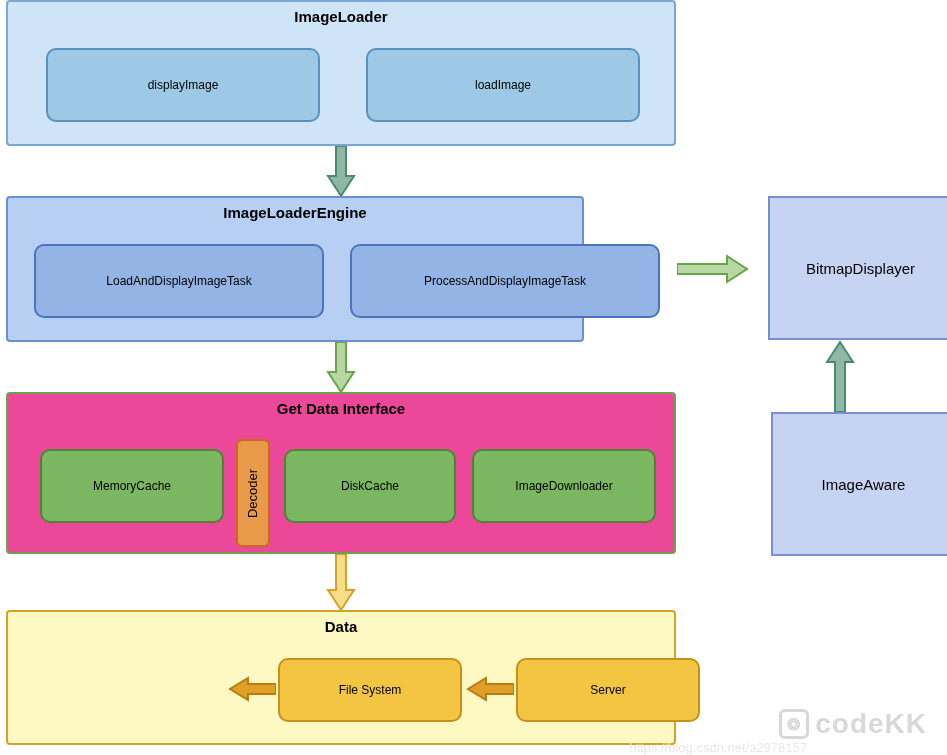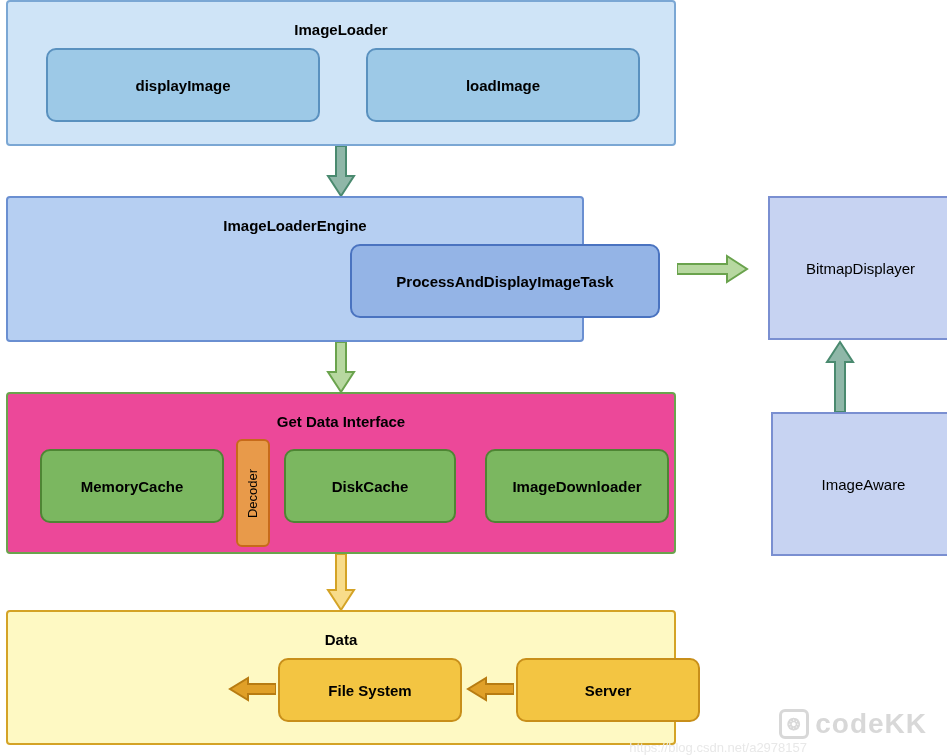--- a/index.html
+++ b/index.html
@@ -15,29 +15,29 @@
   .canvas { position: relative; width: 947px; height: 755px; }
 
   .box {
     position: absolute;
     border-radius: 4px;
     text-align: center;
   }
   .box-title {
     font-weight: bold;
     font-size: 15px;
-    padding-top: 19px;
+    padding-top: 6px;
   }
   .inner-box {
     border-radius: 10px;
     display: flex;
     align-items: center;
     justify-content: center;
-    font-size: 15px;
-    font-weight: 700;
+    font-size: 12px;
+    font-weight: 400;
   }
 
   
   .l1-container { left: 6px; top: 0px; width: 670px; height: 146px; background:#cfe4f7; border:2px solid #7ba7d4; }
   .l1-child { position:absolute; width: 274px; height: 74px; top: 46px; background:#9dc9e7; border:2px solid #5a91bf; }
 
   
   .l2-container { left: 6px; top: 196px; width: 578px; height: 146px; background:#b6cff2; border:2px solid #6a8fd1; }
   .l2-child { position:absolute; height:74px; top:46px; background:#94b4e6; border:2px solid #4a73c0; }
 
@@ -74,37 +74,38 @@
   </div>
 
   <div class="arrow" style="left:324px; top:146px;">
     <svg width="34" height="52">
         <polygon points="12,0 22,0 22,30 30,30 17,50 4,30 12,30" fill="#8fb7a8" stroke="#4a8a6f" stroke-width="2"></polygon>
       </svg>
   </div>
 
   <div class="box l2-container">
     <div class="box-title">ImageLoaderEngine</div>
+    <div class="inner-box l2-child" style="left:26px; width:290px;">LoadAndDisplayImageTask</div>
     <div class="inner-box l2-child" style="left:342px; width:310px;">ProcessAndDisplayImageTask</div>
   </div>
 
   <div class="arrow" style="left:324px; top:342px;">
     <svg width="34" height="52">
         <polygon points="12,0 22,0 22,30 30,30 17,50 4,30 12,30" fill="#b7d8a0" stroke="#6aa34d" stroke-width="2"></polygon>
       </svg>
   </div>
 
   <div class="box l3-container">
     <div class="box-title">Get Data Interface</div>
     <div class="inner-box l3-child" style="left:32px; width:184px;">MemoryCache</div>
     <div class="l3-decoder">
         <span>Decoder</span>
       </div>
     <div class="inner-box l3-child" style="left:276px; width:172px;">DiskCache</div>
-    <div class="inner-box l3-child" style="left:477px; width:184px;">ImageDownloader</div>
+    <div class="inner-box l3-child" style="left:464px; width:184px;">ImageDownloader</div>
   </div>
 
   <div class="arrow" style="left:324px; top:554px;">
     <svg width="34" height="58">
         <polygon points="12,0 22,0 22,36 30,36 17,56 4,36 12,36" fill="#f8dc8a" stroke="#d4a326" stroke-width="2"></polygon>
       </svg>
   </div>
 
   <div class="box l4-container">
     <div class="box-title">Data</div>

